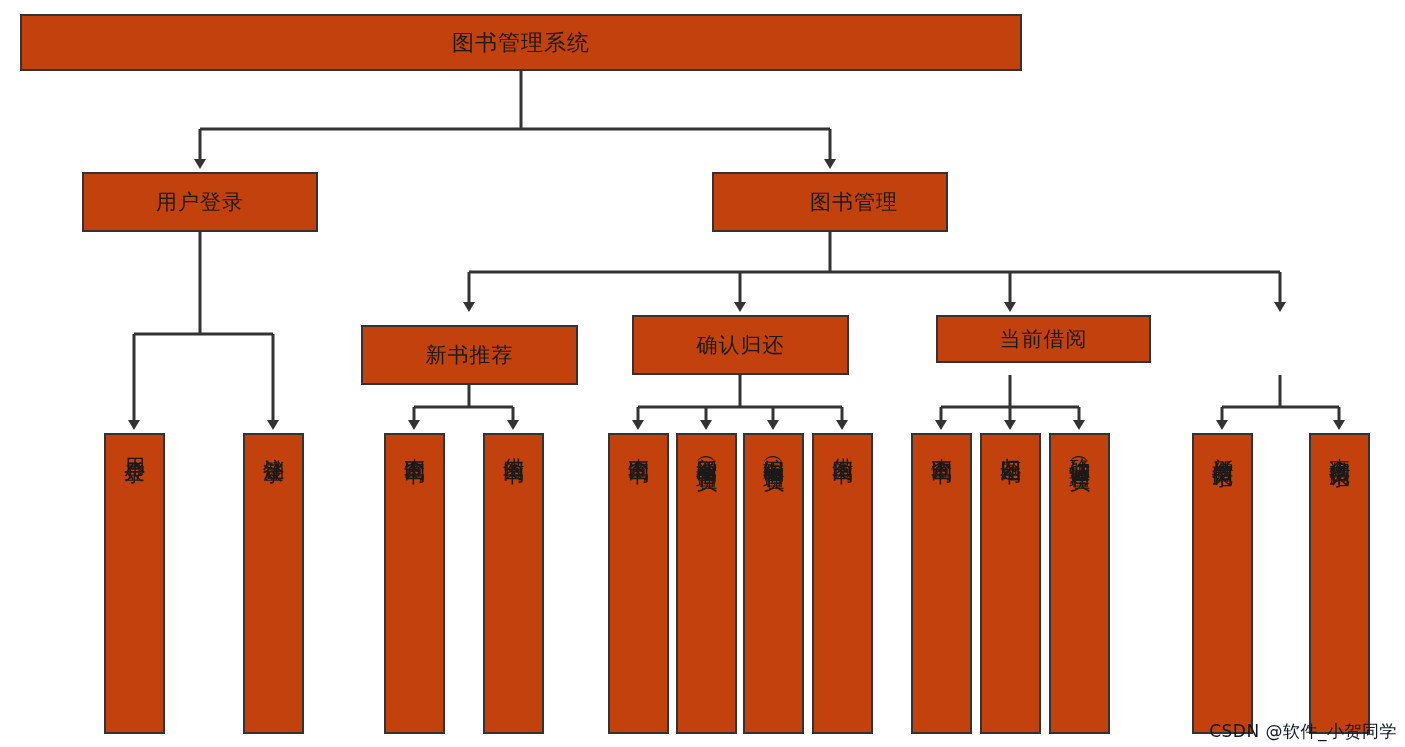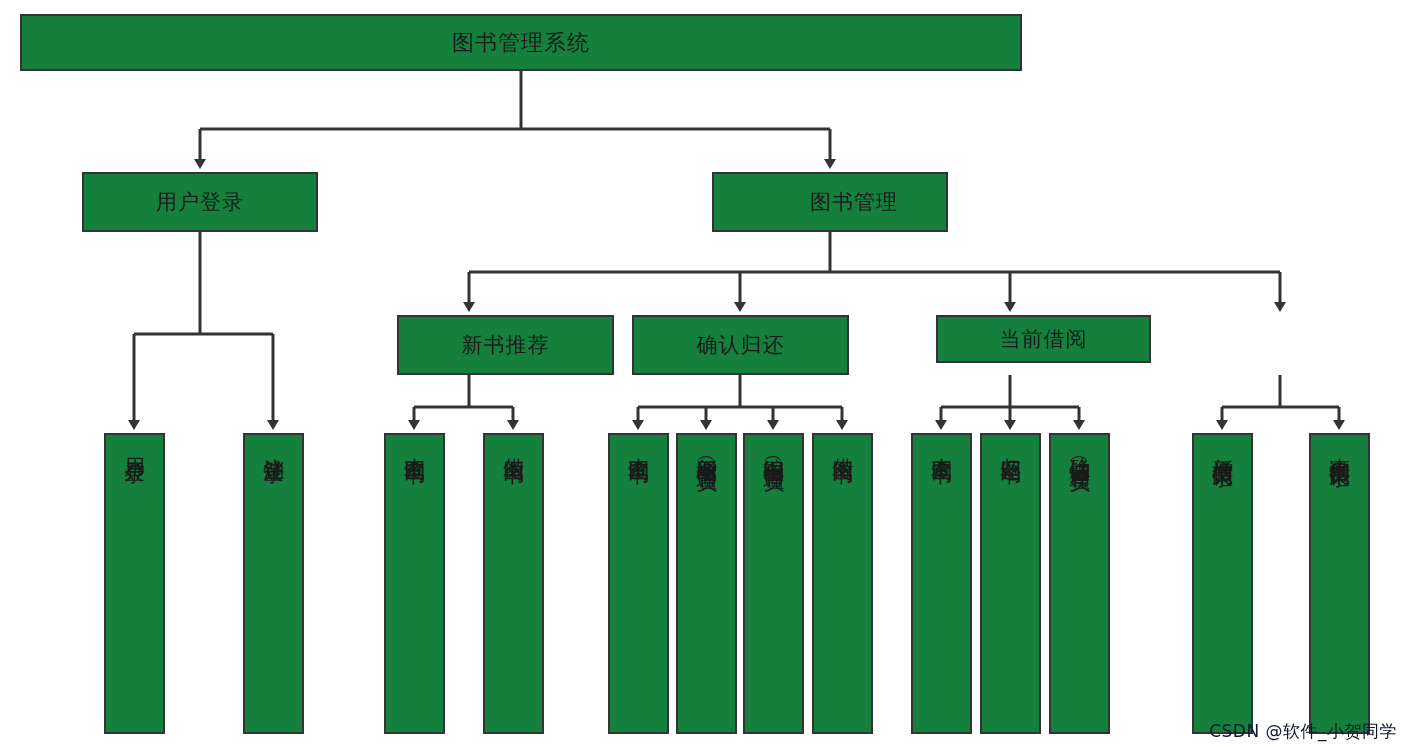--- a/index.html
+++ b/index.html
@@ -22,21 +22,21 @@
     left: 0;
     top: 0;
     width: 1405px;
     height: 747px;
     pointer-events: none;
   }
   .node {
     position: absolute;
     box-sizing: border-box;
     border: 2.5px solid #333333;
-    background: #15803d;
+    background: #c2410c;
     display: flex;
     align-items: center;
     justify-content: center;
     color: #1a1a1a;
   }
   .node.horizontal {
     font-size: 21px;
     letter-spacing: 1px;
   }
   .node.vertical {
@@ -126,21 +126,21 @@
     <span>图书管理系统</span>
   </div>
 
   <div class="node horizontal" style="left:82px; top:172px; width:236px; height:60px;">
     <span>用户登录</span>
   </div>
   <div class="node horizontal" style="left:712px; top:172px; width:236px; height:60px;padding-left:48px;">
     <span>图书管理</span>
   </div>
 
-  <div class="node horizontal" style="left:361px; top:315px; width:217px; height:60px;margin-left:36px;">
+  <div class="node horizontal" style="left:361px; top:325px; width:217px; height:60px;">
     <span>新书推荐</span>
   </div>
   <div class="node horizontal" style="left:632px; top:315px; width:217px; height:60px;">
     <span>确认归还</span>
   </div>
   <div class="node horizontal" style="left:936px; top:315px; width:215px; height:48px;">
     <span>当前借阅</span>
   </div>
 
   <div class="node vertical" style="left:104px; top:433px; width:61px; height:301px;">

